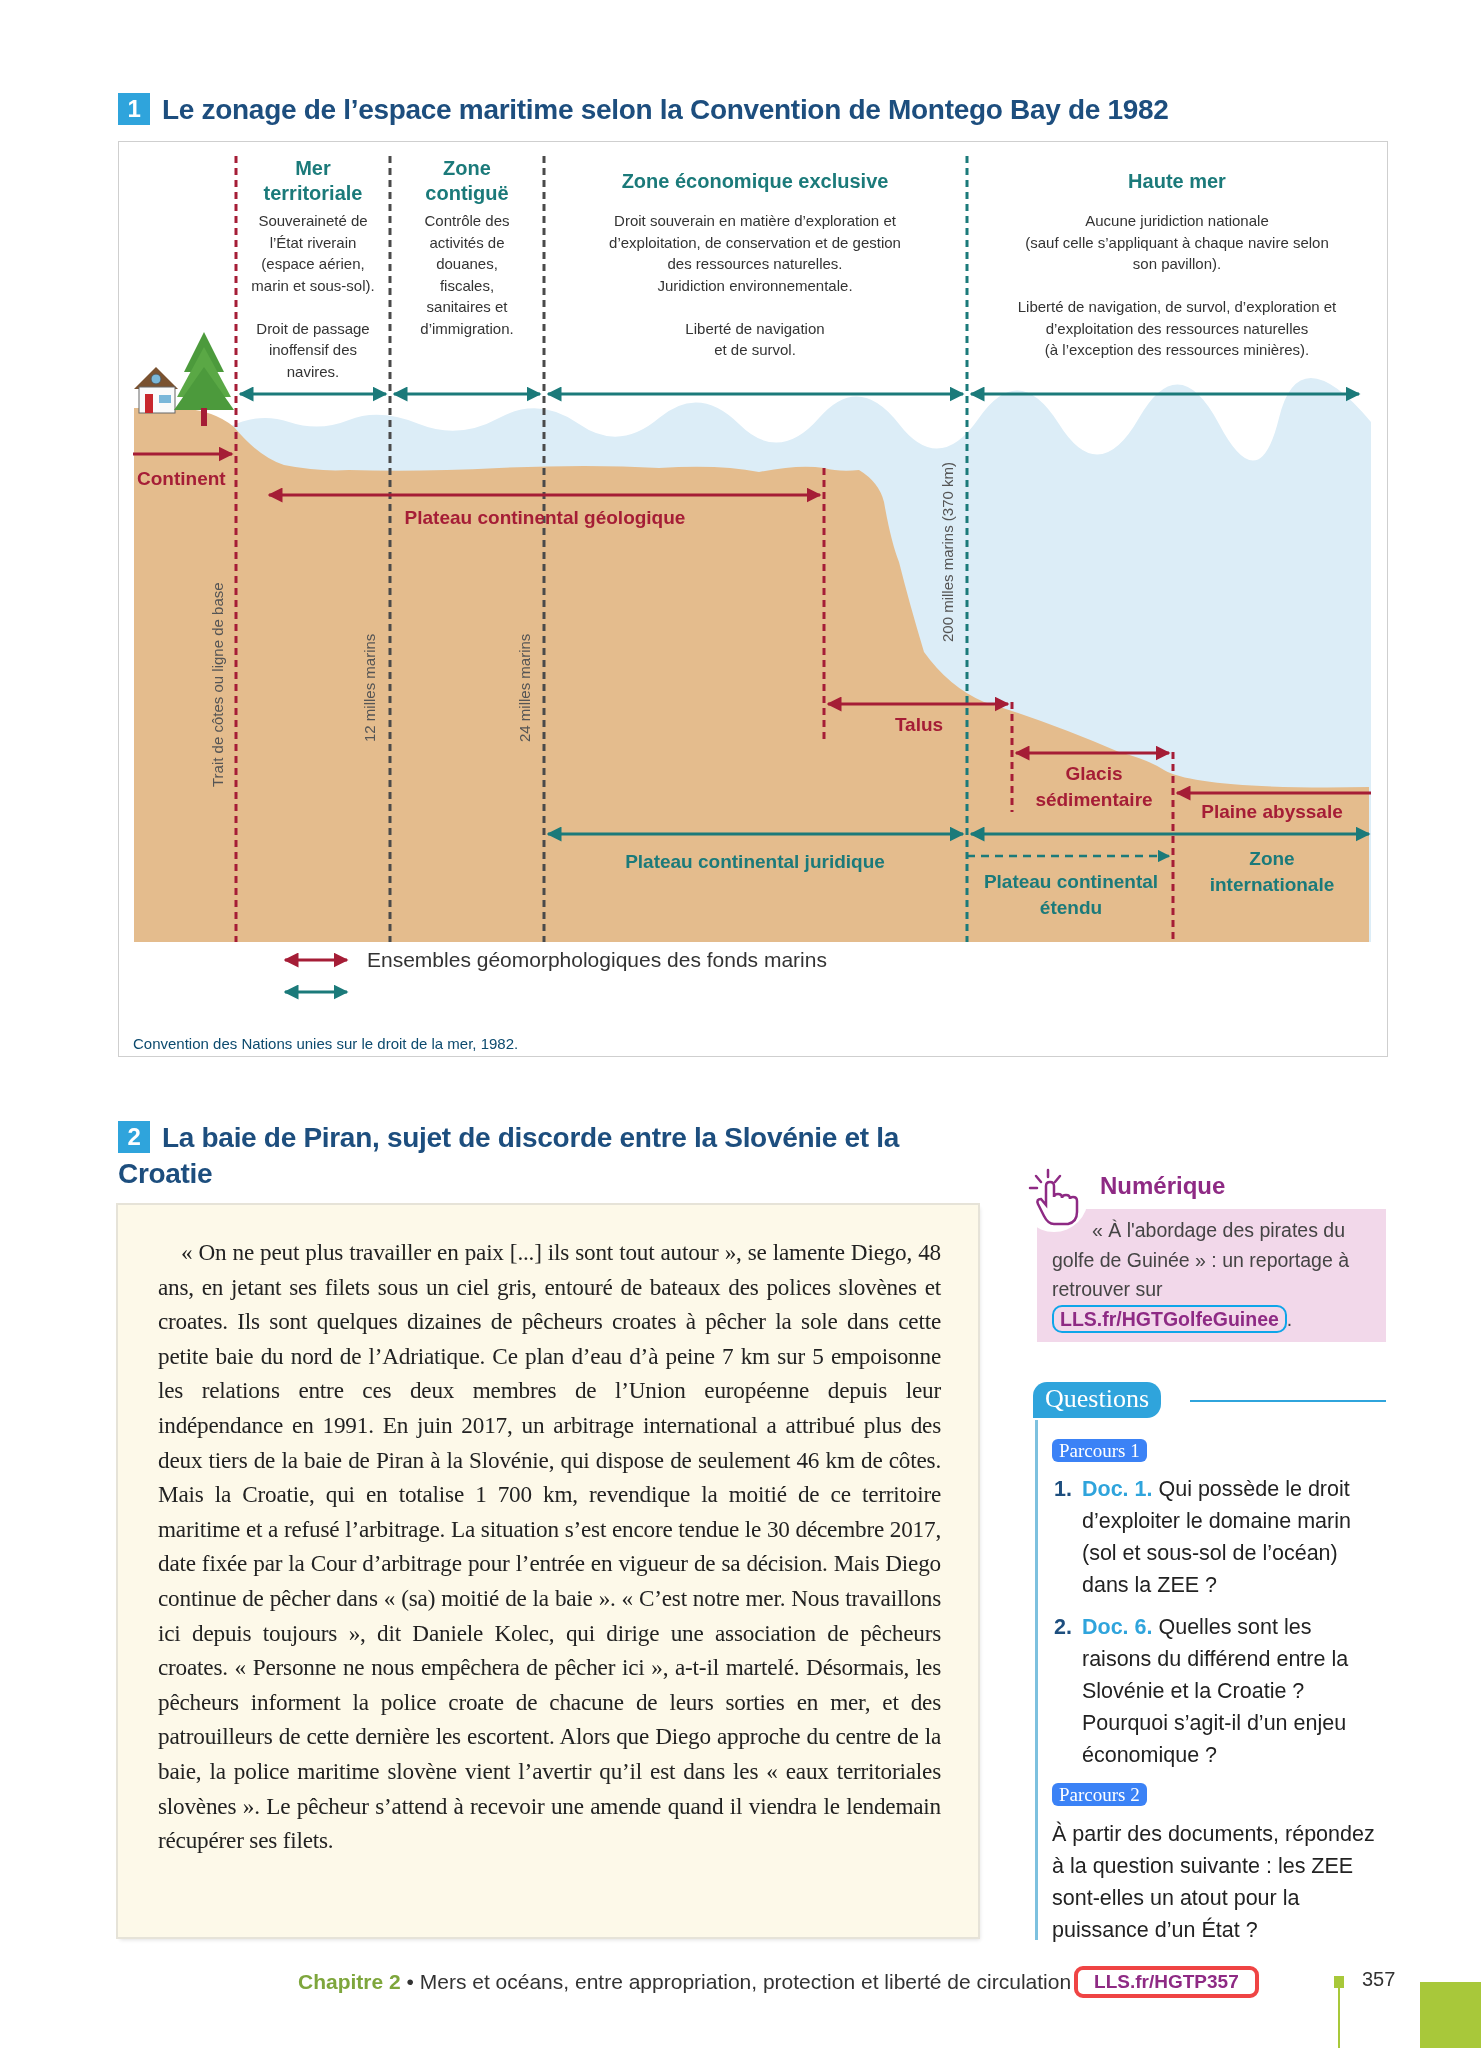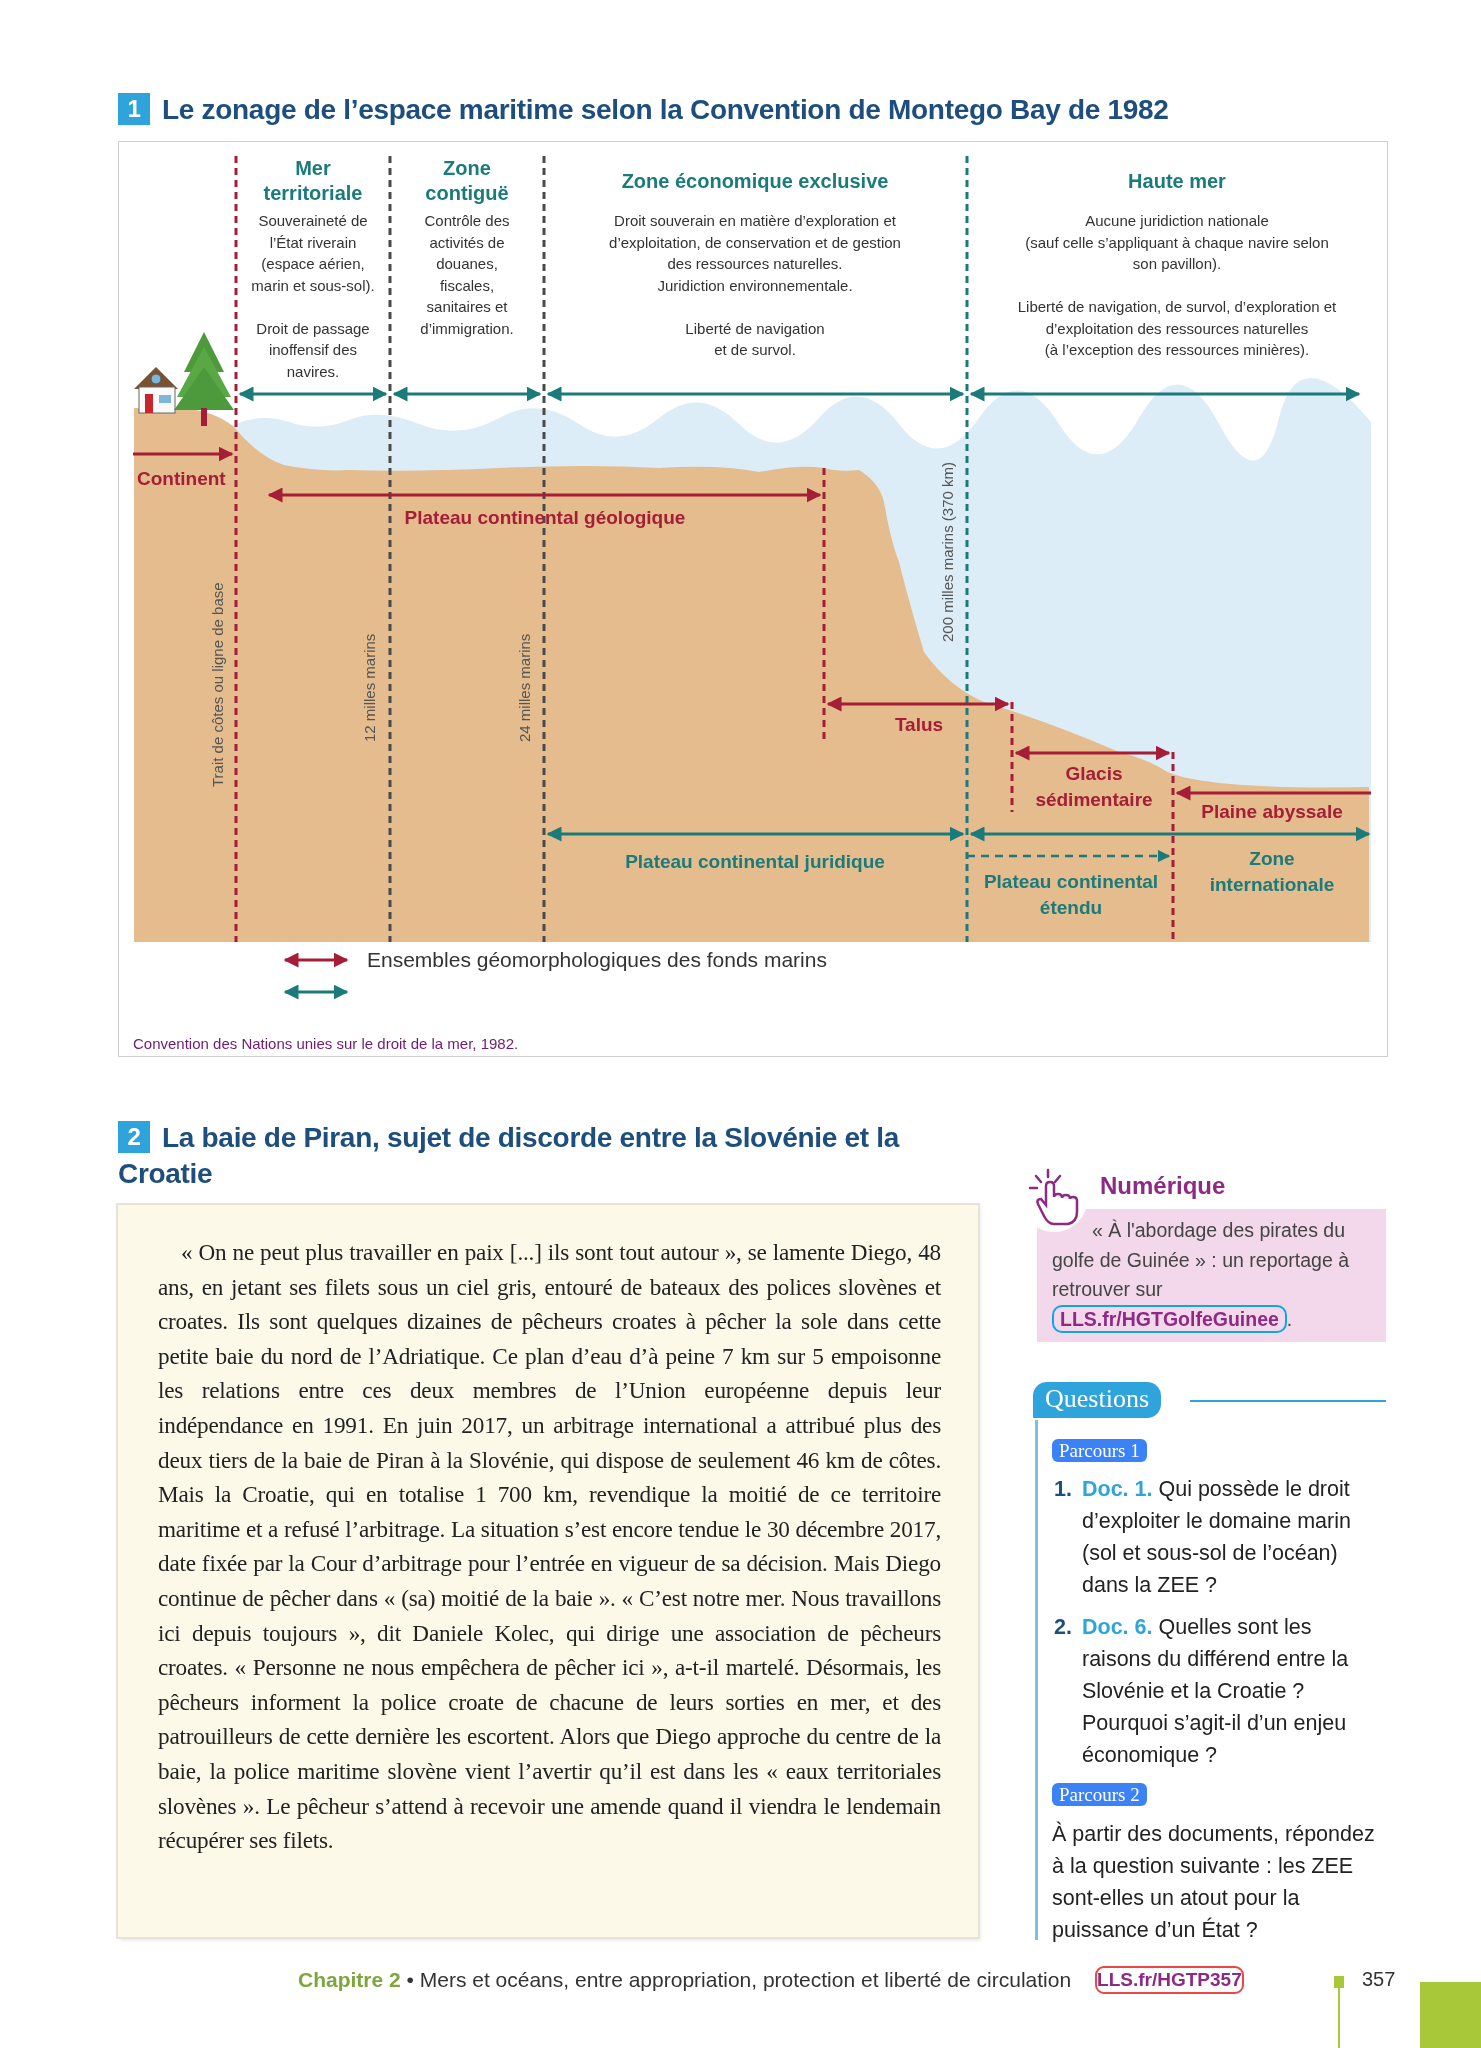--- a/index.html
+++ b/index.html
@@ -6,21 +6,21 @@
   body { width: 1481px; height: 2048px; position: relative; overflow: hidden; font-family: "Liberation Sans", sans-serif; color: #222; }
 
   .doc-title { position: absolute; left: 118px; font-weight: bold; color: #1d4e7e; font-size: 28px; line-height: 36px; letter-spacing: -0.3px; }
   .doc-num { display: inline-block; background: #2fa4dc; color: #fff; width: 32px; height: 32px; text-align: center; line-height: 32px; font-size: 24px; margin-right: 12px; vertical-align: 2px; }
 
   #doc1-title { top: 92px; }
   #figure-frame { position: absolute; left: 118px; top: 141px; width: 1268px; height: 914px; border: 1.5px solid #cfcfcf; background: #fff; }
   #diagram { position: absolute; left: 0; top: 0; }
   .legend-row { position: absolute; left: 160px; font-size: 21px; color: #333; display: flex; align-items: center; }
   .legend-row svg { margin-right: 14px; }
-  #figure-source { position: absolute; left: 14px; bottom: 4px; font-size: 15px; color: #701a75; }
+  #figure-source { position: absolute; left: 14px; bottom: 4px; font-size: 15px; color: #0c4a6e; }
 
   #doc2-title { top: 1120px; width: 820px; }
   #article-box { position: absolute; left: 118px; top: 1205px; width: 860px; height: 732px; background: #fdf9e9; box-shadow: 0 0 0 2px #e6e3d8, 2px 3px 4px rgba(0,0,0,0.12); }
   #article-text { position: absolute; left: 40px; top: 30px; width: 783px; font-family: "Liberation Serif", serif; font-size: 23.2px; line-height: 34.6px; color: #222; text-align: justify; text-indent: 23px; letter-spacing: -0.2px; }
   #article-source { position: absolute; right: 38px; top: 667px; font-size: 19px; color: #444; }
 
   #numerique-title { position: absolute; left: 1100px; top: 1172px; font-size: 24px; font-weight: bold; color: #8e2a84; }
   #numerique-box { position: absolute; left: 1037px; top: 1209px; width: 349px; height: 133px; background: #f2d8ea; }
   #numerique-icon-bg { position: absolute; left: 1020px; top: 1164px; width: 68px; height: 68px; border-radius: 50%; background: #fff; }
   #numerique-text { position: absolute; left: 1052px; top: 1216px; width: 330px; font-size: 19.5px; line-height: 29.5px; color: #444; }
@@ -35,21 +35,21 @@
   .question { position: absolute; left: 1054px; width: 325px; font-size: 21.5px; line-height: 32px; color: #222; }
   .question .qnum { color: #1d4e7e; font-weight: bold; position: absolute; left: 0; }
   .question .qbody { display: block; padding-left: 28px; }
   .question .qdoc { color: #2fa4dc; font-weight: bold; }
   #q1 { top: 1473px; }
   #q2 { top: 1611px; }
   #q3 { top: 1818px; left: 1052px; width: 335px; }
 
   #footer { position: absolute; left: 298px; top: 1966px; font-size: 21px; color: #333; display: flex; align-items: center; white-space: nowrap; }
   #footer-chapter { color: #7ea63c; font-weight: bold; }
-  #footer-link { margin-left: 24px; border: 2px solid #ef4444; border-radius: 9px; color: #8e2a84; font-weight: bold; padding: 0 0; font-size: 19px; line-height: 24px; }
+  #footer-link { margin-left: 3px; border: 4px solid #ef4444; border-radius: 9px; color: #8e2a84; font-weight: bold; padding: 0 16px; font-size: 19px; line-height: 24px; }
   #footer-marker { position: absolute; left: 1334px; top: 1976px; width: 10px; height: 12px; background: #a8c83a; }
   #footer-line { position: absolute; left: 1338px; top: 1982px; width: 2px; height: 66px; background: #a8c83a; }
   #page-number { position: absolute; left: 1362px; top: 1968px; font-size: 20px; color: #333; }
   #page-tab { position: absolute; left: 1420px; top: 1982px; width: 61px; height: 66px; background: #a8c83a; }
 
   svg text { font-family: "Liberation Sans", sans-serif; }
 </style>
 </head>
 <body>
 

